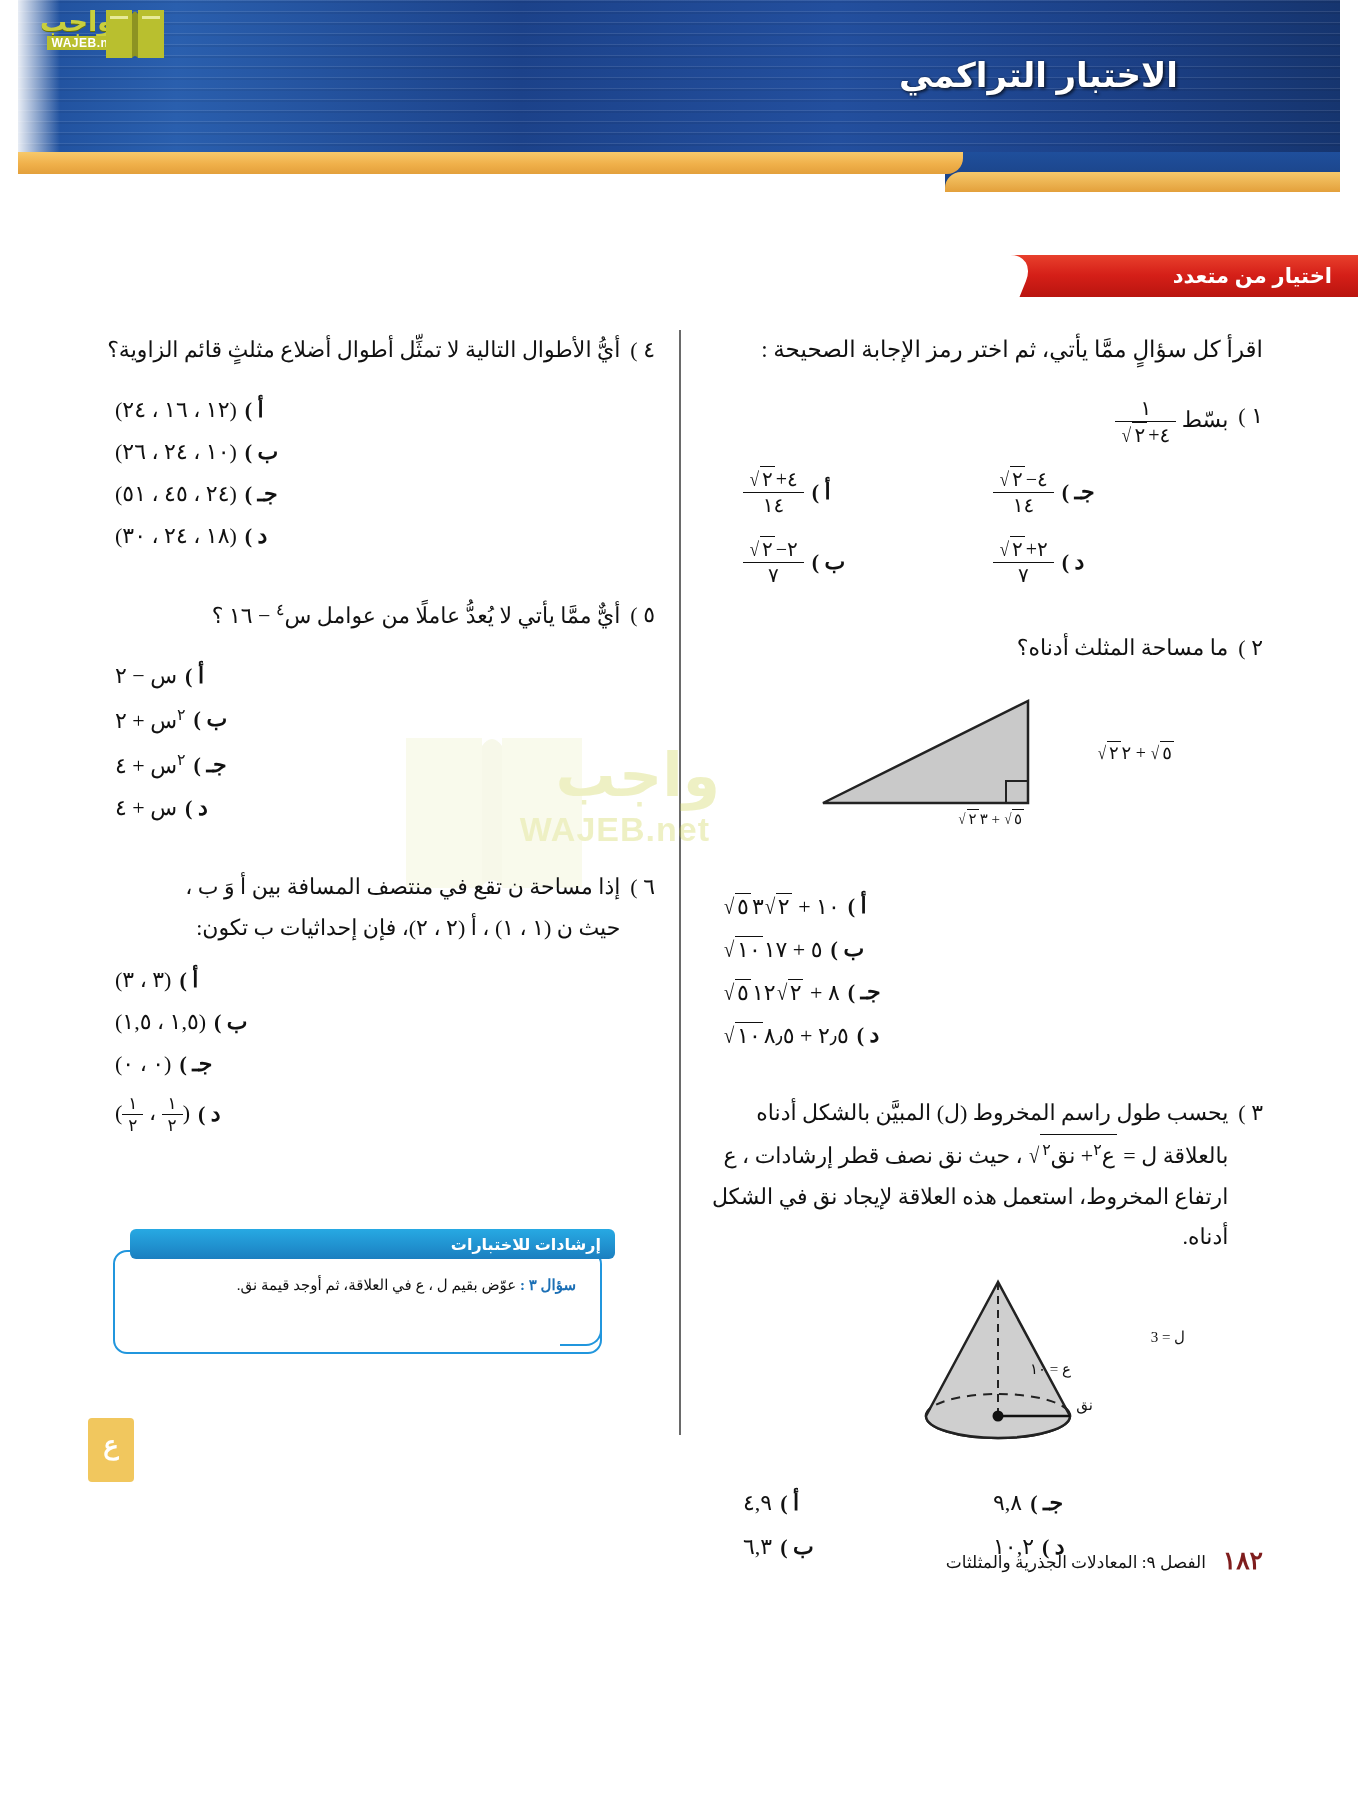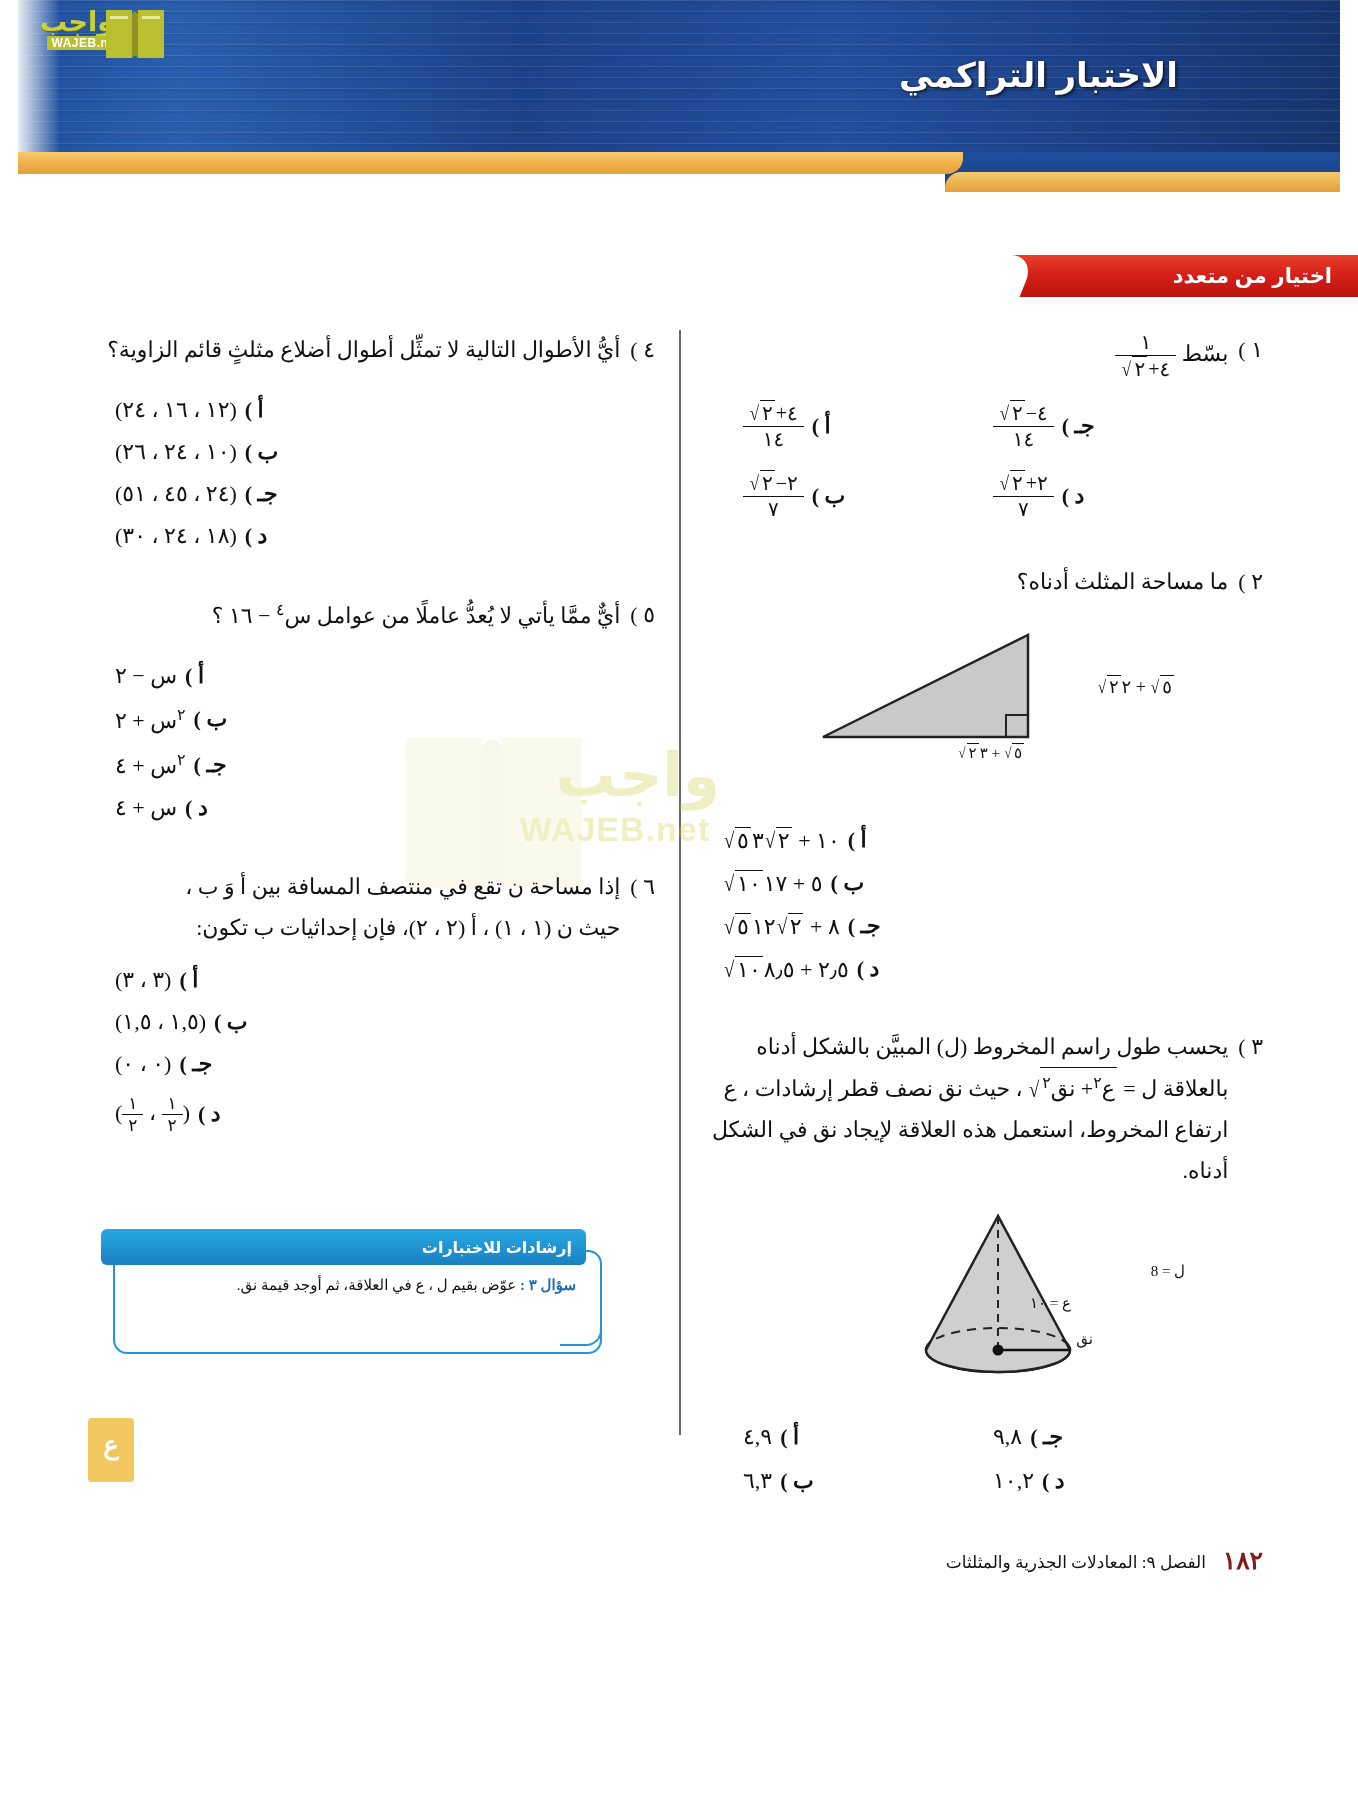--- a/index.html
+++ b/index.html
@@ -139,21 +139,21 @@
 
   .fig-cone{position:relative;height:200px;margin:10px 0 0 0;}
   .cone-lbl{position:absolute;font-size:15px;white-space:nowrap;}
 
   
   .tipbox{
     position:absolute;left:113px;top:1250px;width:485px;height:100px;
     border:2.5px solid #2196dd;border-radius:14px;background:#fff;
   }
   .tip-header{
-    position:absolute;left:101px;top:1229px;width:485px;height:36px;
+    position:absolute;left:130px;top:1229px;width:485px;height:30px;
     background:linear-gradient(to bottom,#27a9e3,#1b7fc0);
     border-radius:6px;
     display:flex;align-items:center;justify-content:flex-start;
     padding-right:14px;box-sizing:border-box;
   }
   .tip-header span{
     color:#fff;font-size:16px;font-weight:bold;
     font-family:"Liberation Sans","DejaVu Sans",sans-serif;
   }
   .tip-body{
@@ -234,20 +234,21 @@
     <path d="M6 18 h76 v150 H6 z" fill="#d9de8f"></path>
     <path d="M102 18 h80 v150 h-80 z" fill="#d9de8f"></path>
     <path d="M82 26 q10 -14 20 0 v140 q-10 -12 -20 0 z" fill="#cdd37c"></path>
   </svg>
   <div class="wm-word">واجب</div>
   <div class="wm-net">WAJEB.net</div>
 </div>
 
 <div class="col col-right">
 
+  <div class="intro">اقرأ كل سؤالٍ ممَّا يأتي، ثم اختر رمز الإجابة الصحيحة :</div>
 
   <div class="q">
     <div class="q-head">
       <span class="q-num">١ )</span>
       <span class="q-text">
         <span>بسّط</span>
         <span class="frac m">
           <span class="num">١</span>
           <span class="den">
             <span class="sqrt"><span class="radical">√</span><span class="rad-arg">٢</span></span><span>+</span><span>٤</span>
@@ -352,21 +353,21 @@
 
     <div class="fig-cone">
       <svg width="210" height="185" viewBox="0 0 210 185" style="position:absolute;right:150px;top:0;">
         <ellipse cx="95" cy="148" rx="72" ry="22" fill="#cfcfcf" stroke="#222" stroke-width="2.5"></ellipse>
         <path d="M95 14 L23 148 A72 22 0 0 0 167 148 Z" fill="#cfcfcf" stroke="#222" stroke-width="2.5"></path>
         <path d="M23 148 A72 22 0 0 1 167 148" fill="none" stroke="#222" stroke-width="2" stroke-dasharray="9,7"></path>
         <line x1="95" y1="14" x2="95" y2="148" stroke="#222" stroke-width="2" stroke-dasharray="8,6"></line>
         <line x1="95" y1="148" x2="167" y2="148" stroke="#111" stroke-width="2.5"></line>
         <circle cx="95" cy="148" r="5.5" fill="#111"></circle>
       </svg>
-      <span class="cone-lbl" style="right:78px;top:60px;">ل = 8</span>
+      <span class="cone-lbl" style="right:78px;top:60px;">ل = 3</span>
       <span class="cone-lbl" style="right:192px;top:92px;">ع = ١٠</span>
       <span class="cone-lbl" style="right:170px;top:128px;">نق</span>
     </div>
 
     <div class="opts-grid" style="margin-top:22px;">
       <div class="opt cell-l">
         <span class="opt-lbl">جـ )</span>
         <span class="opt-val">٩,٨</span>
       </div>
       <div class="opt cell-r">

